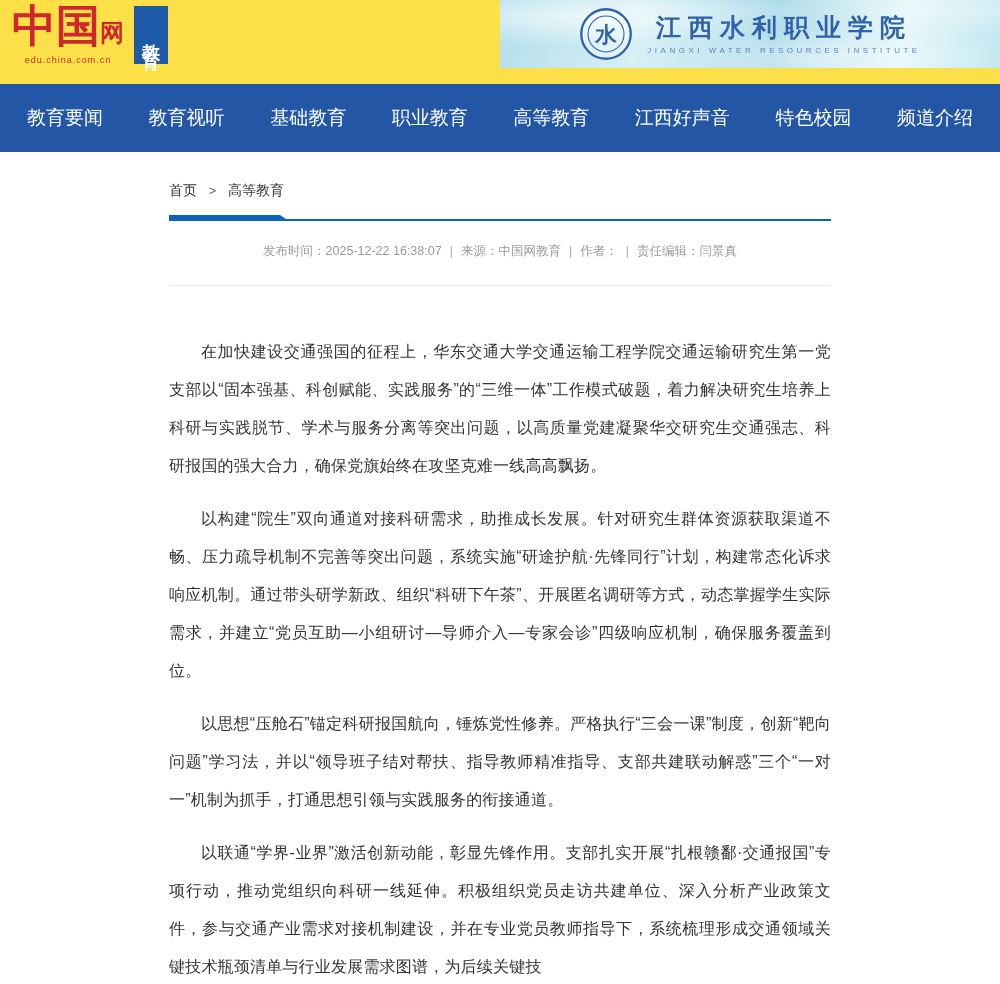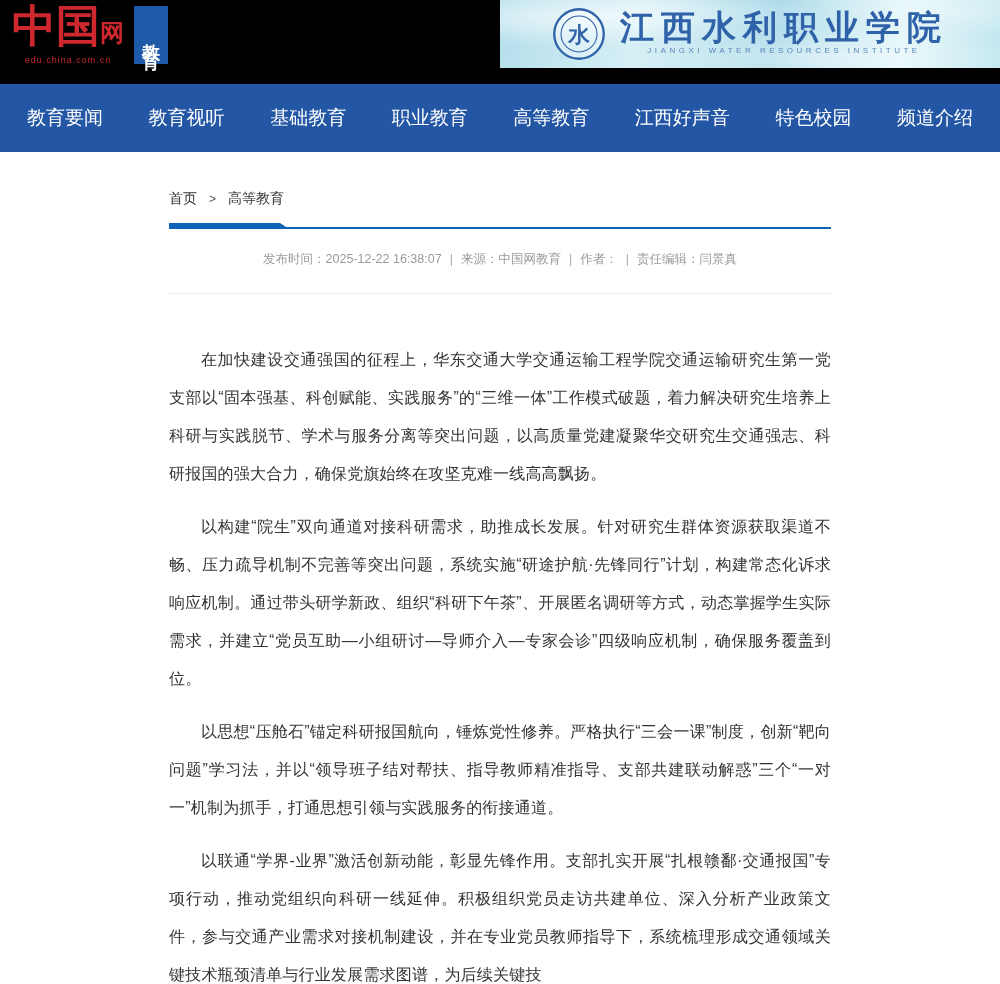--- a/index.html
+++ b/index.html
@@ -4,21 +4,21 @@
 <style>
   * { box-sizing: border-box; }
   html, body { margin:0; padding:0; }
   body {
     width:1000px; height:984px; overflow:hidden;
     background:#ffffff;
     font-family:"Liberation Sans", sans-serif;
   }
 
   
-  .header { position:relative; height:84px; background:#000000; }
+  .header { position:relative; height:84px; background:#fde047; }
   .logo-group { position:absolute; left:12px; top:2px; display:flex; align-items:flex-start; }
   .logo-block { text-align:center; }
   .logo-cn { color:#ce272e; font-family:"Liberation Serif", serif; font-weight:bold; line-height:50px; white-space:nowrap; }
   .logo-main { font-size:44px; }
   .logo-net { font-size:24px; }
   .logo-url { font-size:9px; color:#ce272e; letter-spacing:1px; margin-top:-6px; }
   .edu-badge {
     margin-left:10px; margin-top:4px; width:34px; height:58px;
     background:#1e5aa8; color:#fff; display:flex; align-items:center; justify-content:center;
     writing-mode:vertical-rl; font-size:18px; font-weight:bold; letter-spacing:5px;
@@ -30,36 +30,36 @@
     display:flex; align-items:center; justify-content:center; gap:14px;
     background:
       radial-gradient(ellipse at 18% 25%, rgba(255,255,255,0.65), transparent 40%),
       radial-gradient(ellipse at 65% 85%, rgba(255,255,255,0.45), transparent 45%),
       radial-gradient(ellipse at 90% 15%, rgba(255,255,255,0.35), transparent 35%),
       linear-gradient(100deg, #b4dfec 0%, #d6eff5 28%, #a8d9e8 55%, #e3f6f9 80%, #bfe6ef 100%);
   }
   .seal { width:54px; height:54px; flex:0 0 auto; }
   .school-names { text-align:center; }
   .school-name {
-    font-size:34px; font-weight:bold; color:#2f62a8; letter-spacing:7px;
+    font-size:25px; font-weight:bold; color:#2f62a8; letter-spacing:7px;
     font-family:"Liberation Serif", serif; white-space:nowrap; line-height:30px;
   }
   .school-name-en { font-size:8px; color:#5a85bd; letter-spacing:3.5px; margin-top:3px; white-space:nowrap; }
 
   
   .nav {
     height:68px; background:#2356a4;
     display:flex; align-items:center; justify-content:space-between;
     padding:8px 27px;
   }
   .nav a { color:#ffffff; font-size:19px; text-decoration:none; white-space:nowrap; }
 
   
   .main { width:662px; margin:0 auto; }
-  .breadcrumb { padding-top:38px; font-size:14px; color:#333; }
+  .breadcrumb { padding-top:30px; font-size:14px; color:#333; }
   .breadcrumb a { color:#333; text-decoration:none; }
   .breadcrumb .sep { margin:0 12px; color:#555; font-size:12px; }
 
   .title-divider { margin-top:15px; position:relative; height:6px; }
   .divider-thin { position:absolute; bottom:0; left:0; right:0; height:2px; background:#0e63b6; }
   .divider-thick {
     position:absolute; bottom:0; left:0; width:120px; height:6px; background:#0e63b6;
     clip-path:polygon(0 0, calc(100% - 9px) 0, 100% 100%, 0 100%);
   }
 

